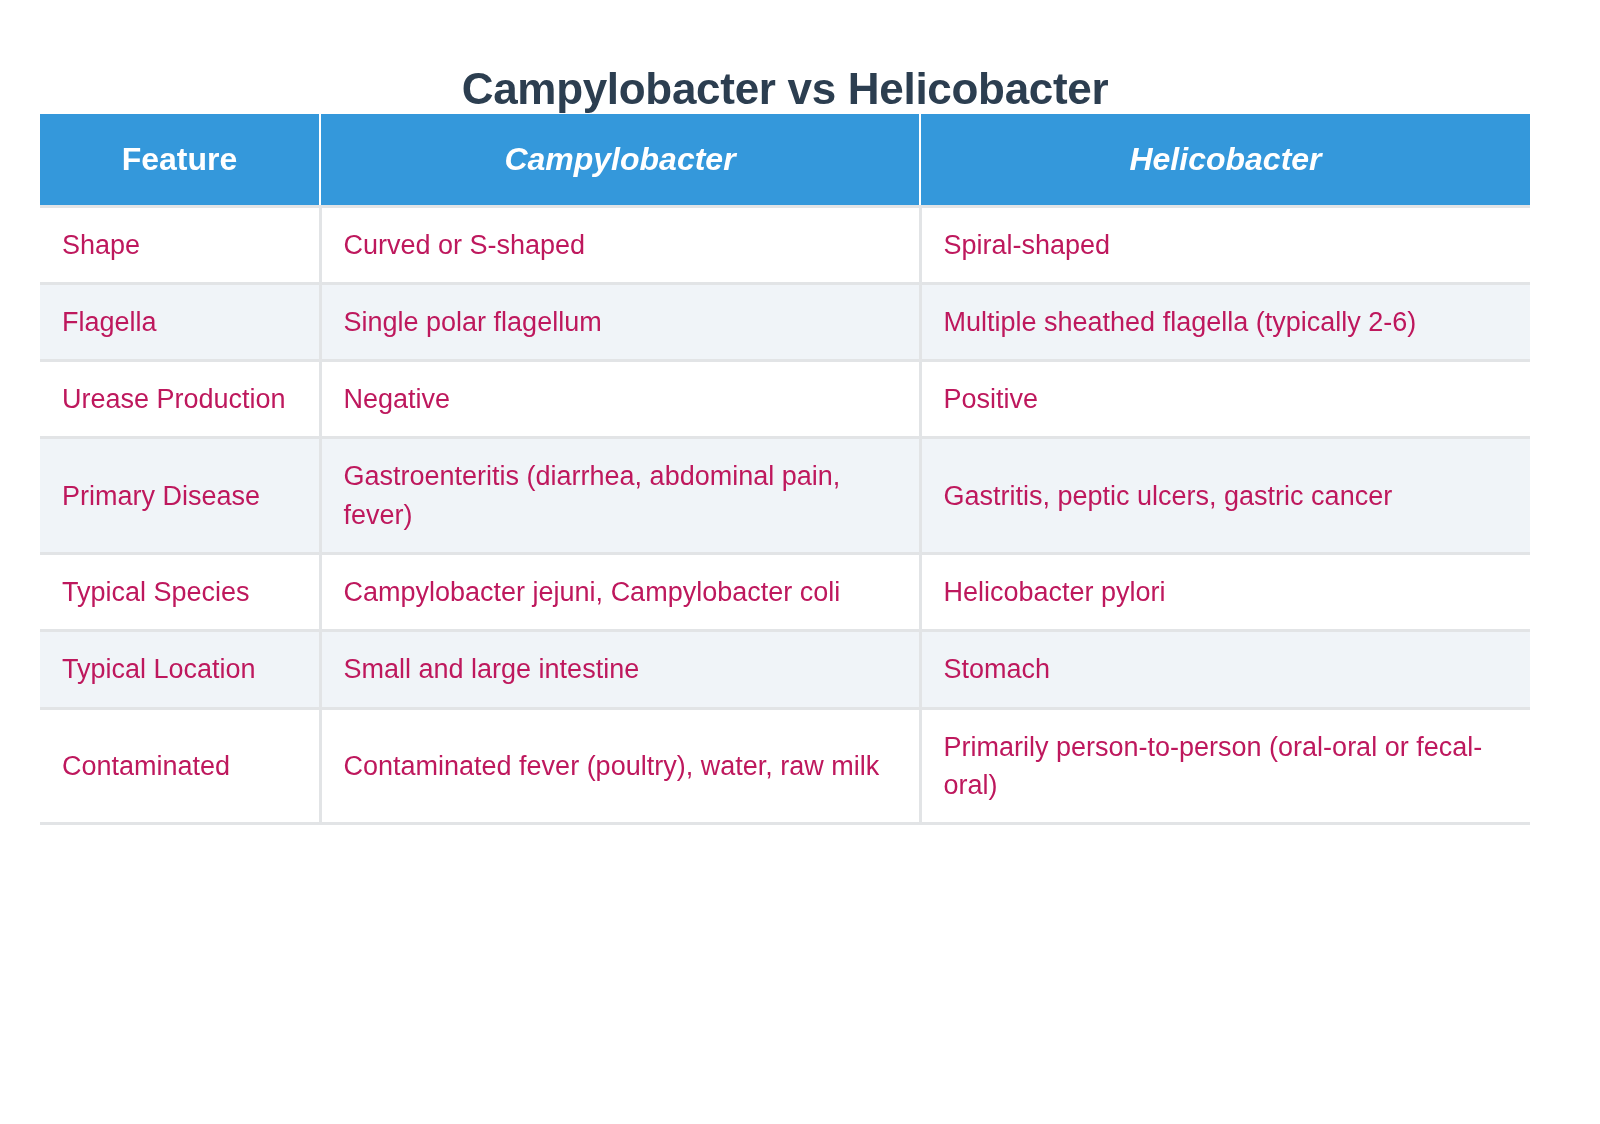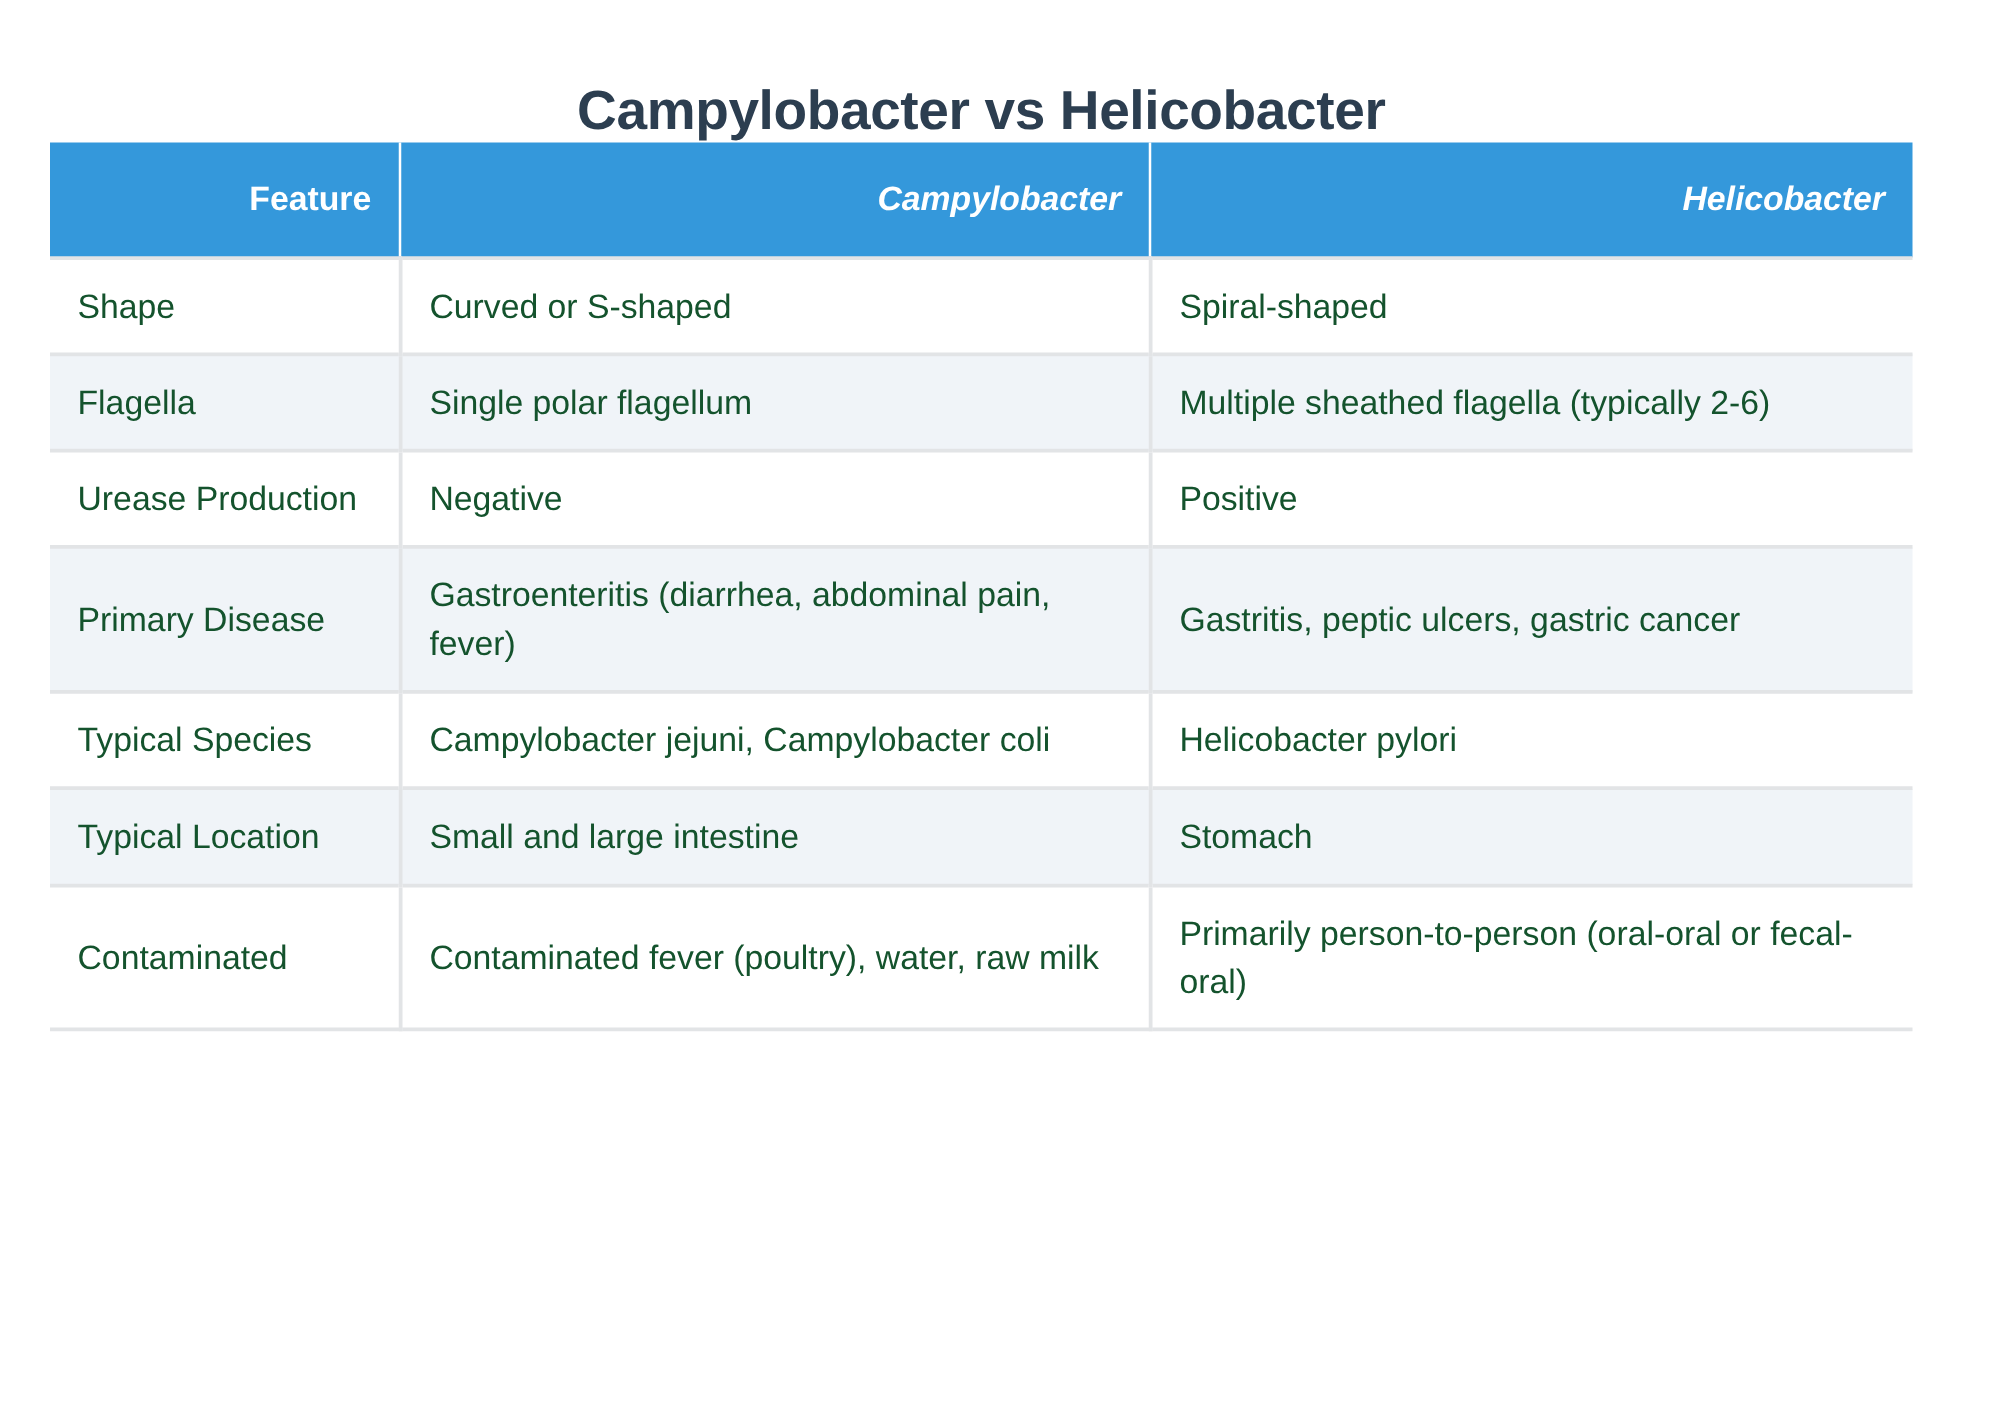--- a/index.html
+++ b/index.html
@@ -48,38 +48,38 @@
     background: #ffffff;
   }
 
   table.cmp col.c-feature  { width: 280px; }
   table.cmp col.c-campy    { width: 600px; }
   table.cmp col.c-helico   { width: 610px; }
 
   table.cmp thead th {
     background: #3498db;
     color: #ffffff;
-    text-align: right;
+    text-align: center;
     vertical-align: middle;
     height: 92px;
     padding: 0 22px;
-    font-size: 27px;
+    font-size: 32px;
     font-weight: bold;
     border-right: 2px solid #ffffff;
     box-sizing: border-box;
   }
   table.cmp thead th:last-child { border-right: none; }
   table.cmp thead th.italic { font-style: italic; }
 
   table.cmp tbody td {
     border-top: 3px solid #e2e4e6;
     border-right: 3px solid #e2e4e6;
     padding: 18px 22px;
     font-size: 27px;
-    color: #14532d;
+    color: #be185d;
     vertical-align: middle;
     line-height: 1.42;
     box-sizing: border-box;
   }
   table.cmp tbody td:last-child { border-right: none; }
 
   table.cmp tbody tr:nth-child(odd) td  { background: #ffffff; }
   table.cmp tbody tr:nth-child(even) td { background: #f0f4f8; }
 
   table.cmp tbody tr:last-child td { border-bottom: 3px solid #e2e4e6; }

